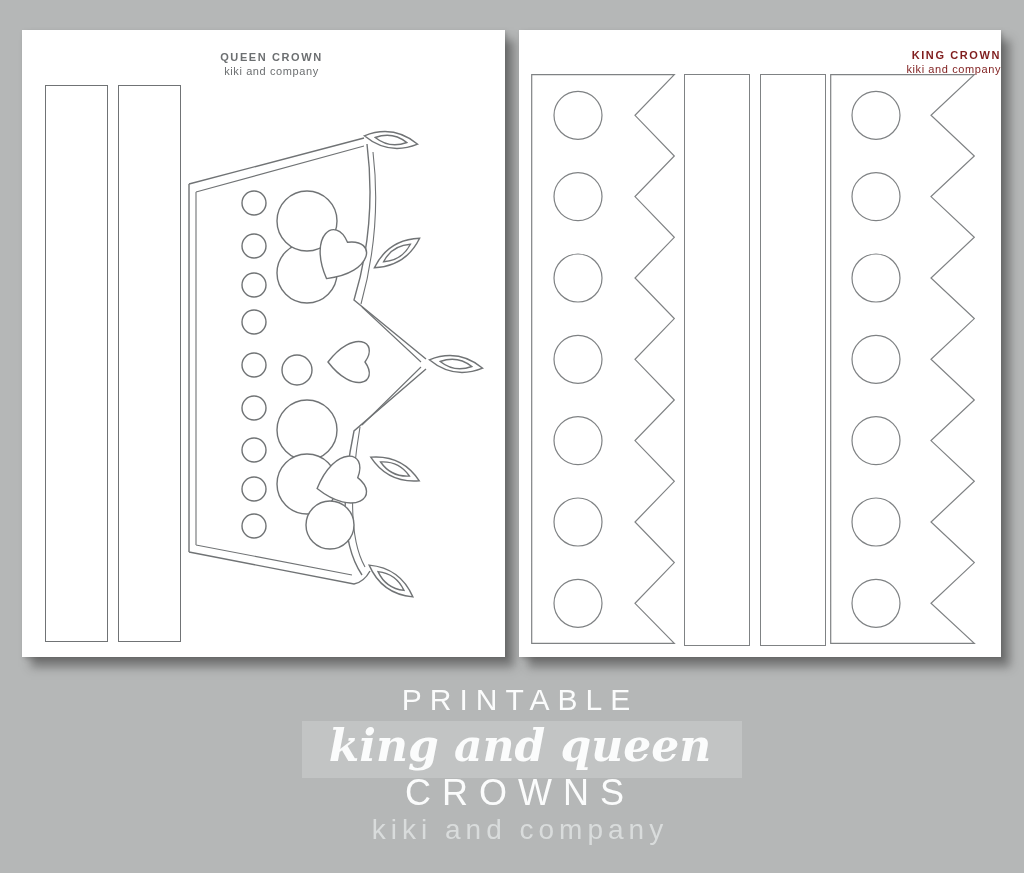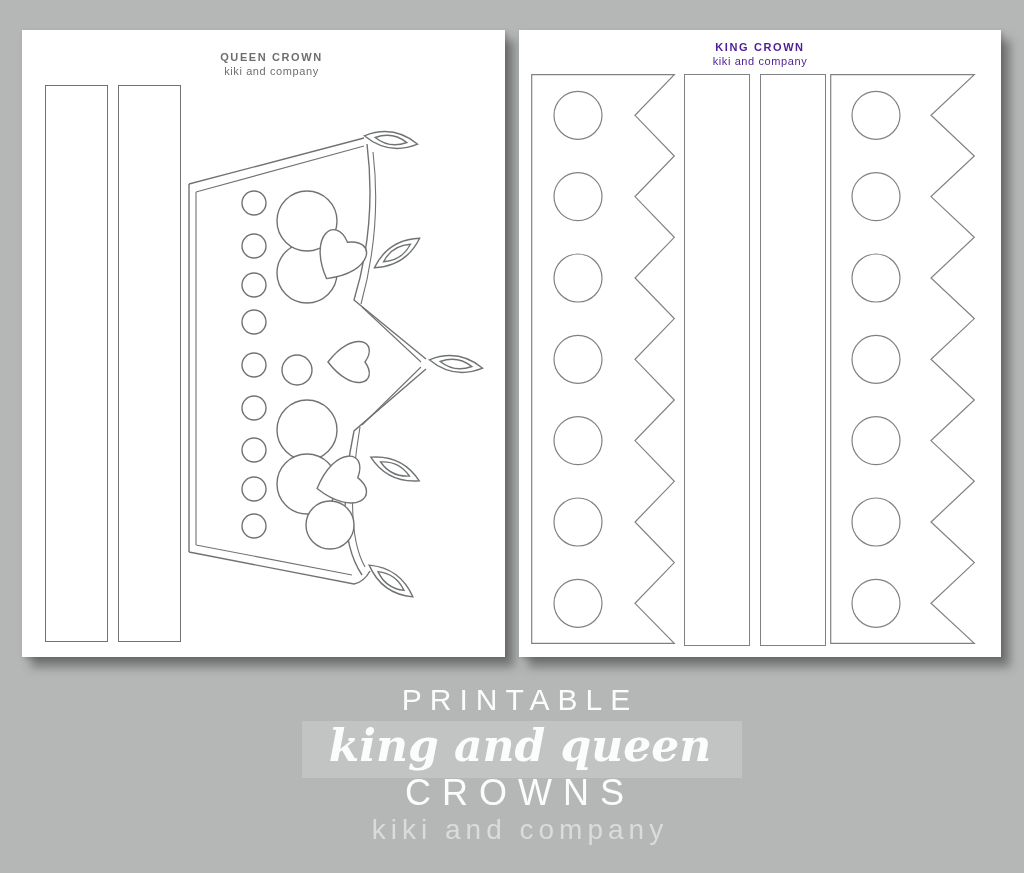--- a/index.html
+++ b/index.html
@@ -95,21 +95,21 @@
             <path d="M-27,0 Q0,-16 27,0 Q0,16 -27,0 Z"></path>
             <path d="M-16,0 Q0,-9 16,0 Q0,9 -16,0 Z"></path>
           </g>
         </g>
       </g>
     </svg>
   </div>
 
   <div class="page" style="left:519px;top:30px;width:482px;height:627px;">
 
-    <div class="page-title" style="top: 12px; color: #4c1d95;">
+    <div class="page-title" style="top: 20px; color: #7f1d1d; text-align: right;">
       <div class="pt-main">KING CROWN</div>
       <div class="pt-sub">kiki and company</div>
     </div>
 
     <svg style="left:12px;top:44px;" width="144" height="570" viewBox="0 0 144 570">
       <g fill="none" class="kstroke" stroke-width="1.2" stroke="#7f8284">
         <path d="M0.7,0.7 L143.3,0.7 L104,41.3 L143.3,82 L104,122.6 L143.3,163.3 L104,204
                  L143.3,244.6 L104,285.3 L143.3,326 L104,366.6 L143.3,407.3 L104,448
                  L143.3,488.6 L104,529.3 L143.3,569.3 L0.7,569.3 Z"></path>
         <g>

